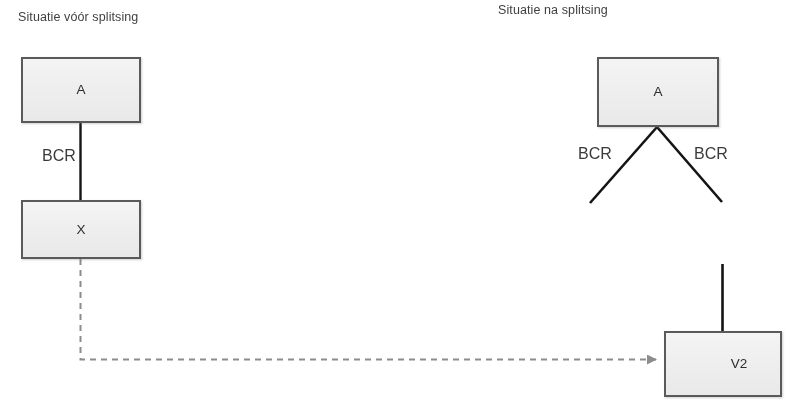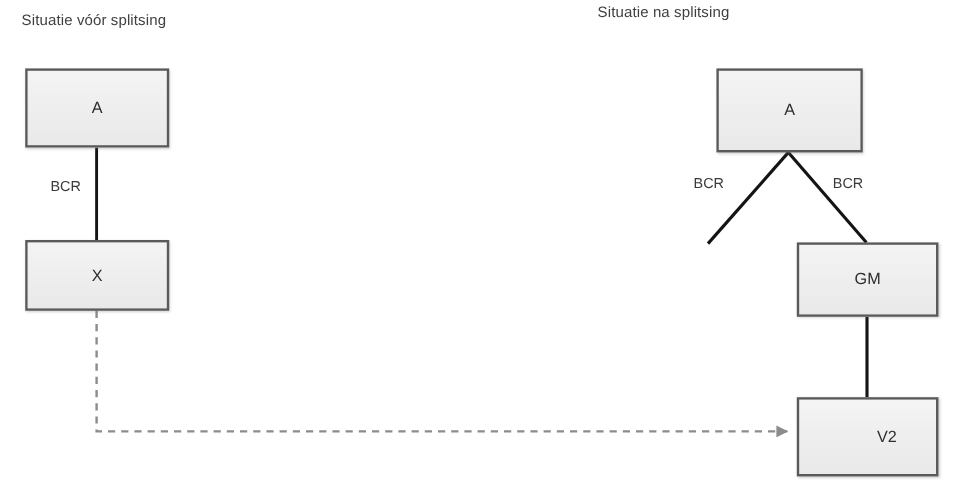--- a/index.html
+++ b/index.html
@@ -58,21 +58,21 @@
 
   #node-a-before  { left: 21px;  top: 57px;  width: 120px; height: 66px; }
   #node-x         { left: 21px;  top: 200px; width: 120px; height: 59px; }
   #node-a-after   { left: 597px; top: 57px;  width: 122px; height: 70px; }
   #node-v1        { left: 528px; top: 203px; width: 117px; height: 61px; }
   #node-gm        { left: 664px; top: 202px; width: 118px; height: 62px; }
   #node-v2        { left: 664px; top: 331px; width: 118px; height: 66px; padding-left: 32px; }
 
   .edge-label {
     position: absolute;
-    font-size: 12px;
+    font-size: 16px;
     color: #3a3a3a;
     line-height: 13px;
     white-space: nowrap;
     user-select: none;
   }
   #label-bcr-left   { left: 42px;  top: 149px; }
   #label-bcr-r1     { left: 578px; top: 147px; }
   #label-bcr-r2     { left: 694px; top: 147px; }
 </style>
 </head>
@@ -108,23 +108,20 @@
 
   <div class="node" id="node-x">
     <span class="node-label">X</span>
   </div>
 
   <div class="node" id="node-a-after">
     <span class="node-label">A</span>
   </div>
 
 
-  <div class="node" id="node-gm">
-    <span class="node-label">GM</span>
-  </div>
 
   <div class="node" id="node-v2">
     <span class="node-label">V2</span>
   </div>
 
   <div class="edge-label" id="label-bcr-left">BCR</div>
 
   <div class="edge-label" id="label-bcr-r1">BCR</div>
 
   <div class="edge-label" id="label-bcr-r2">BCR</div>

